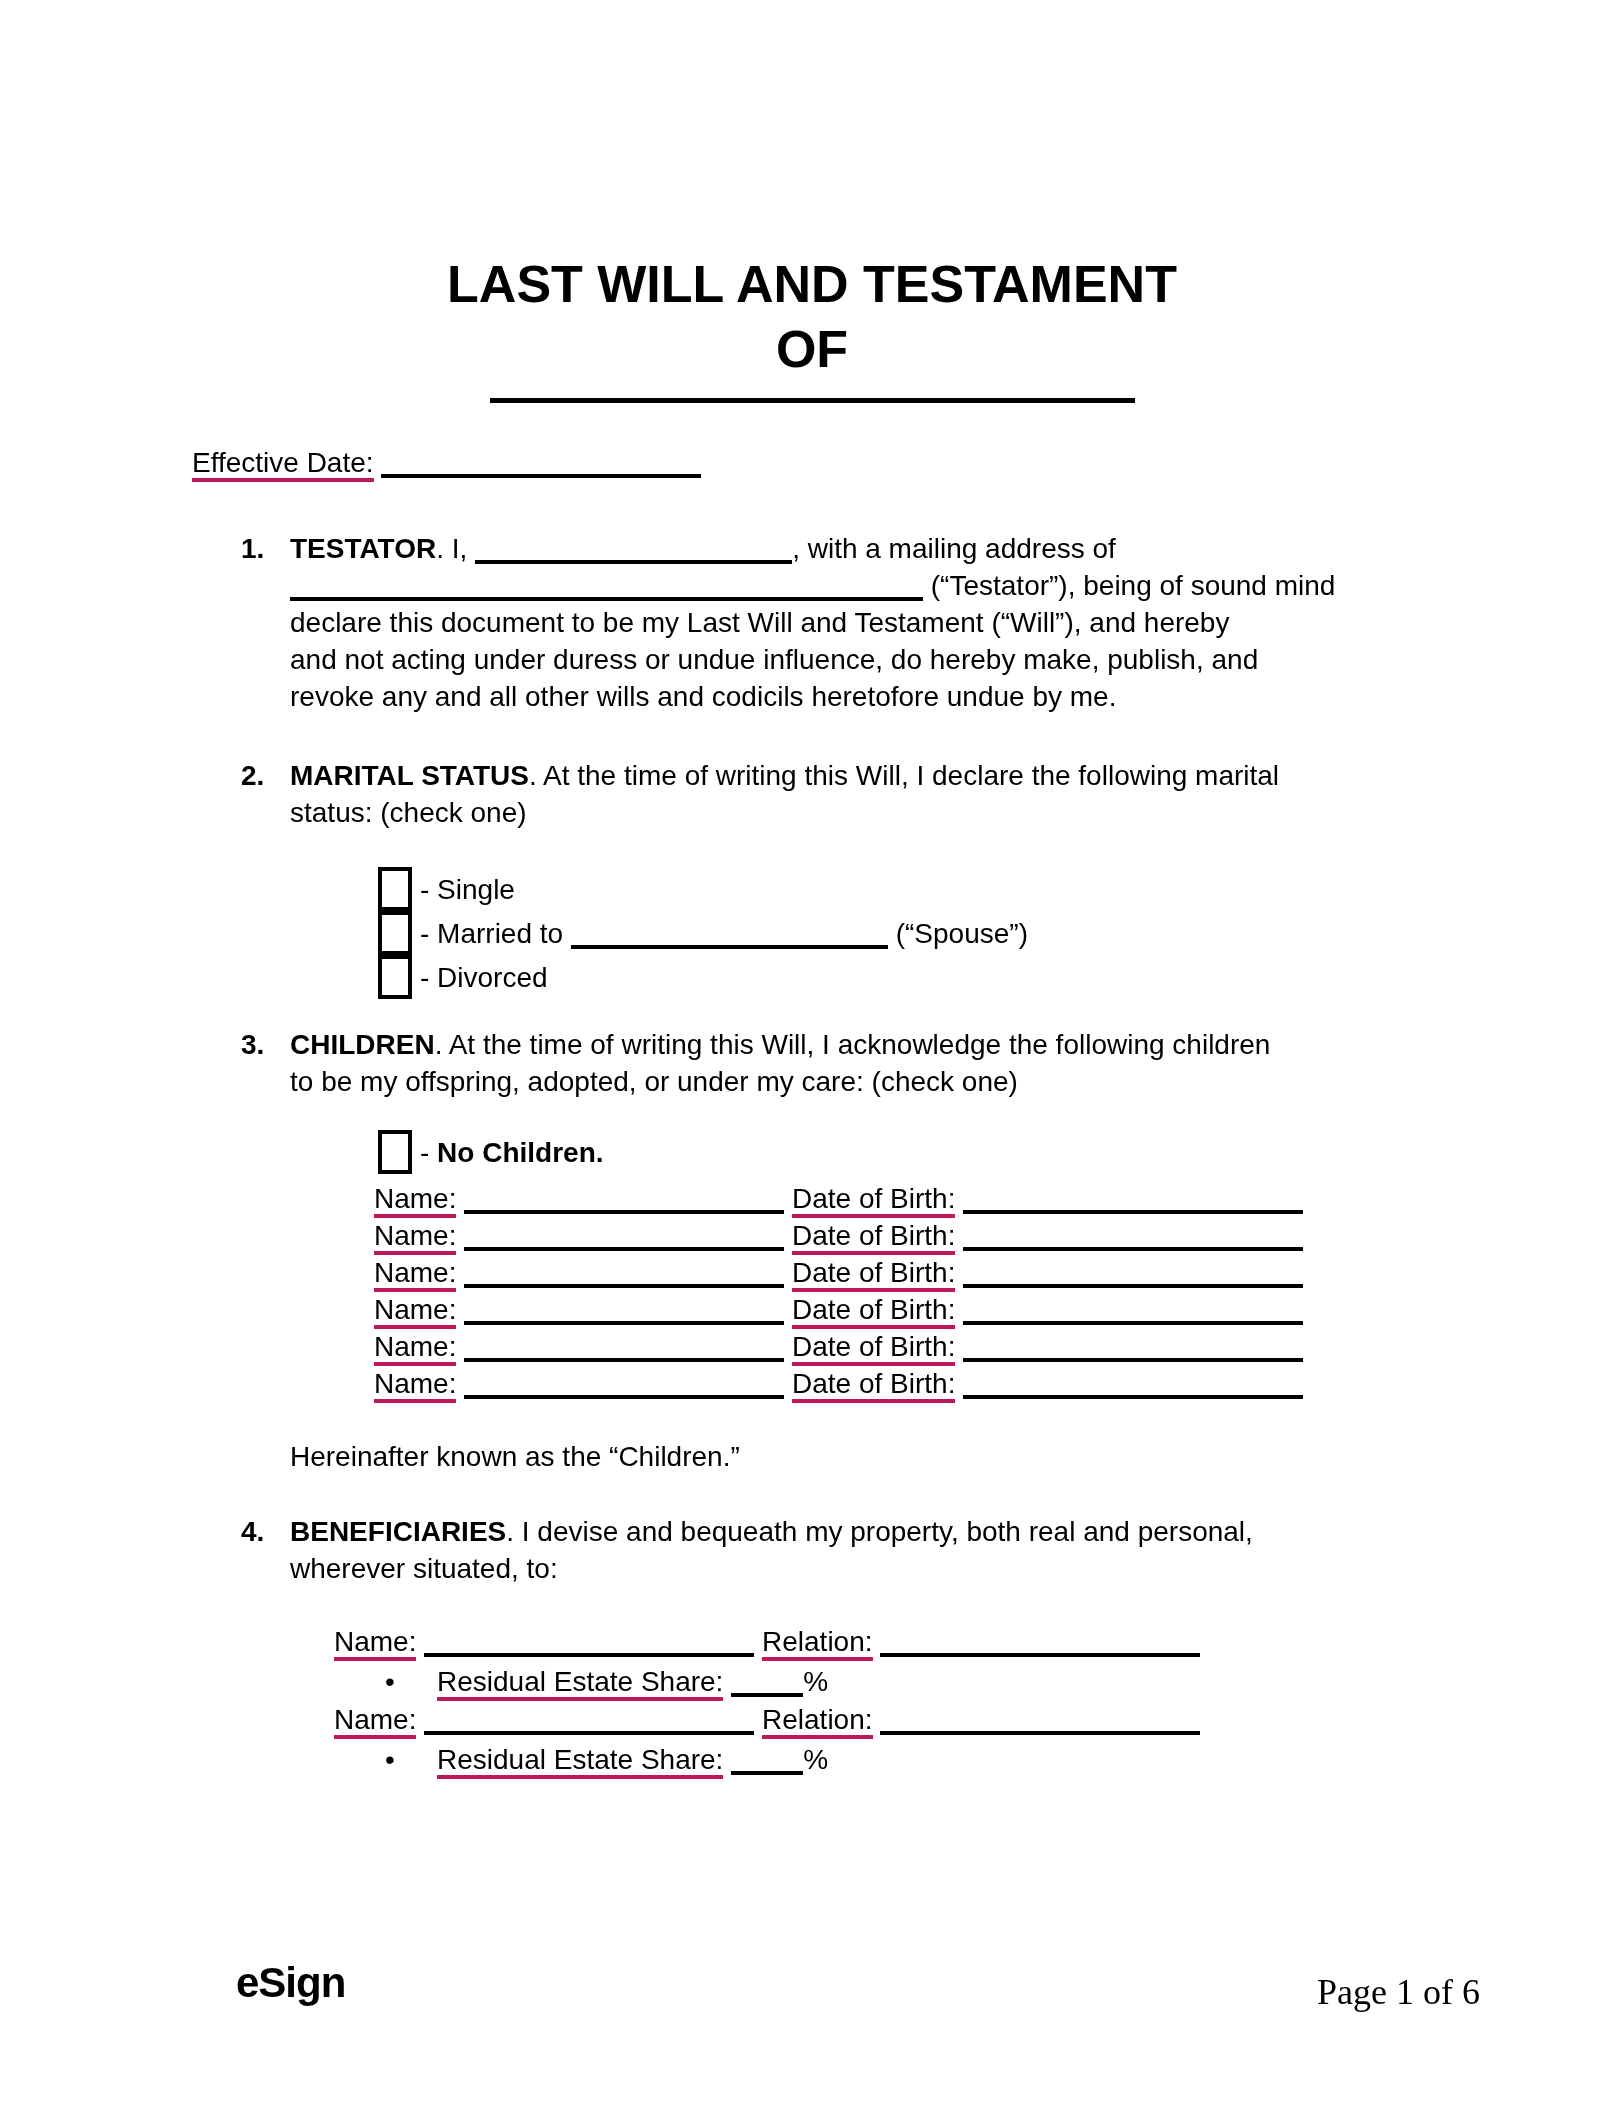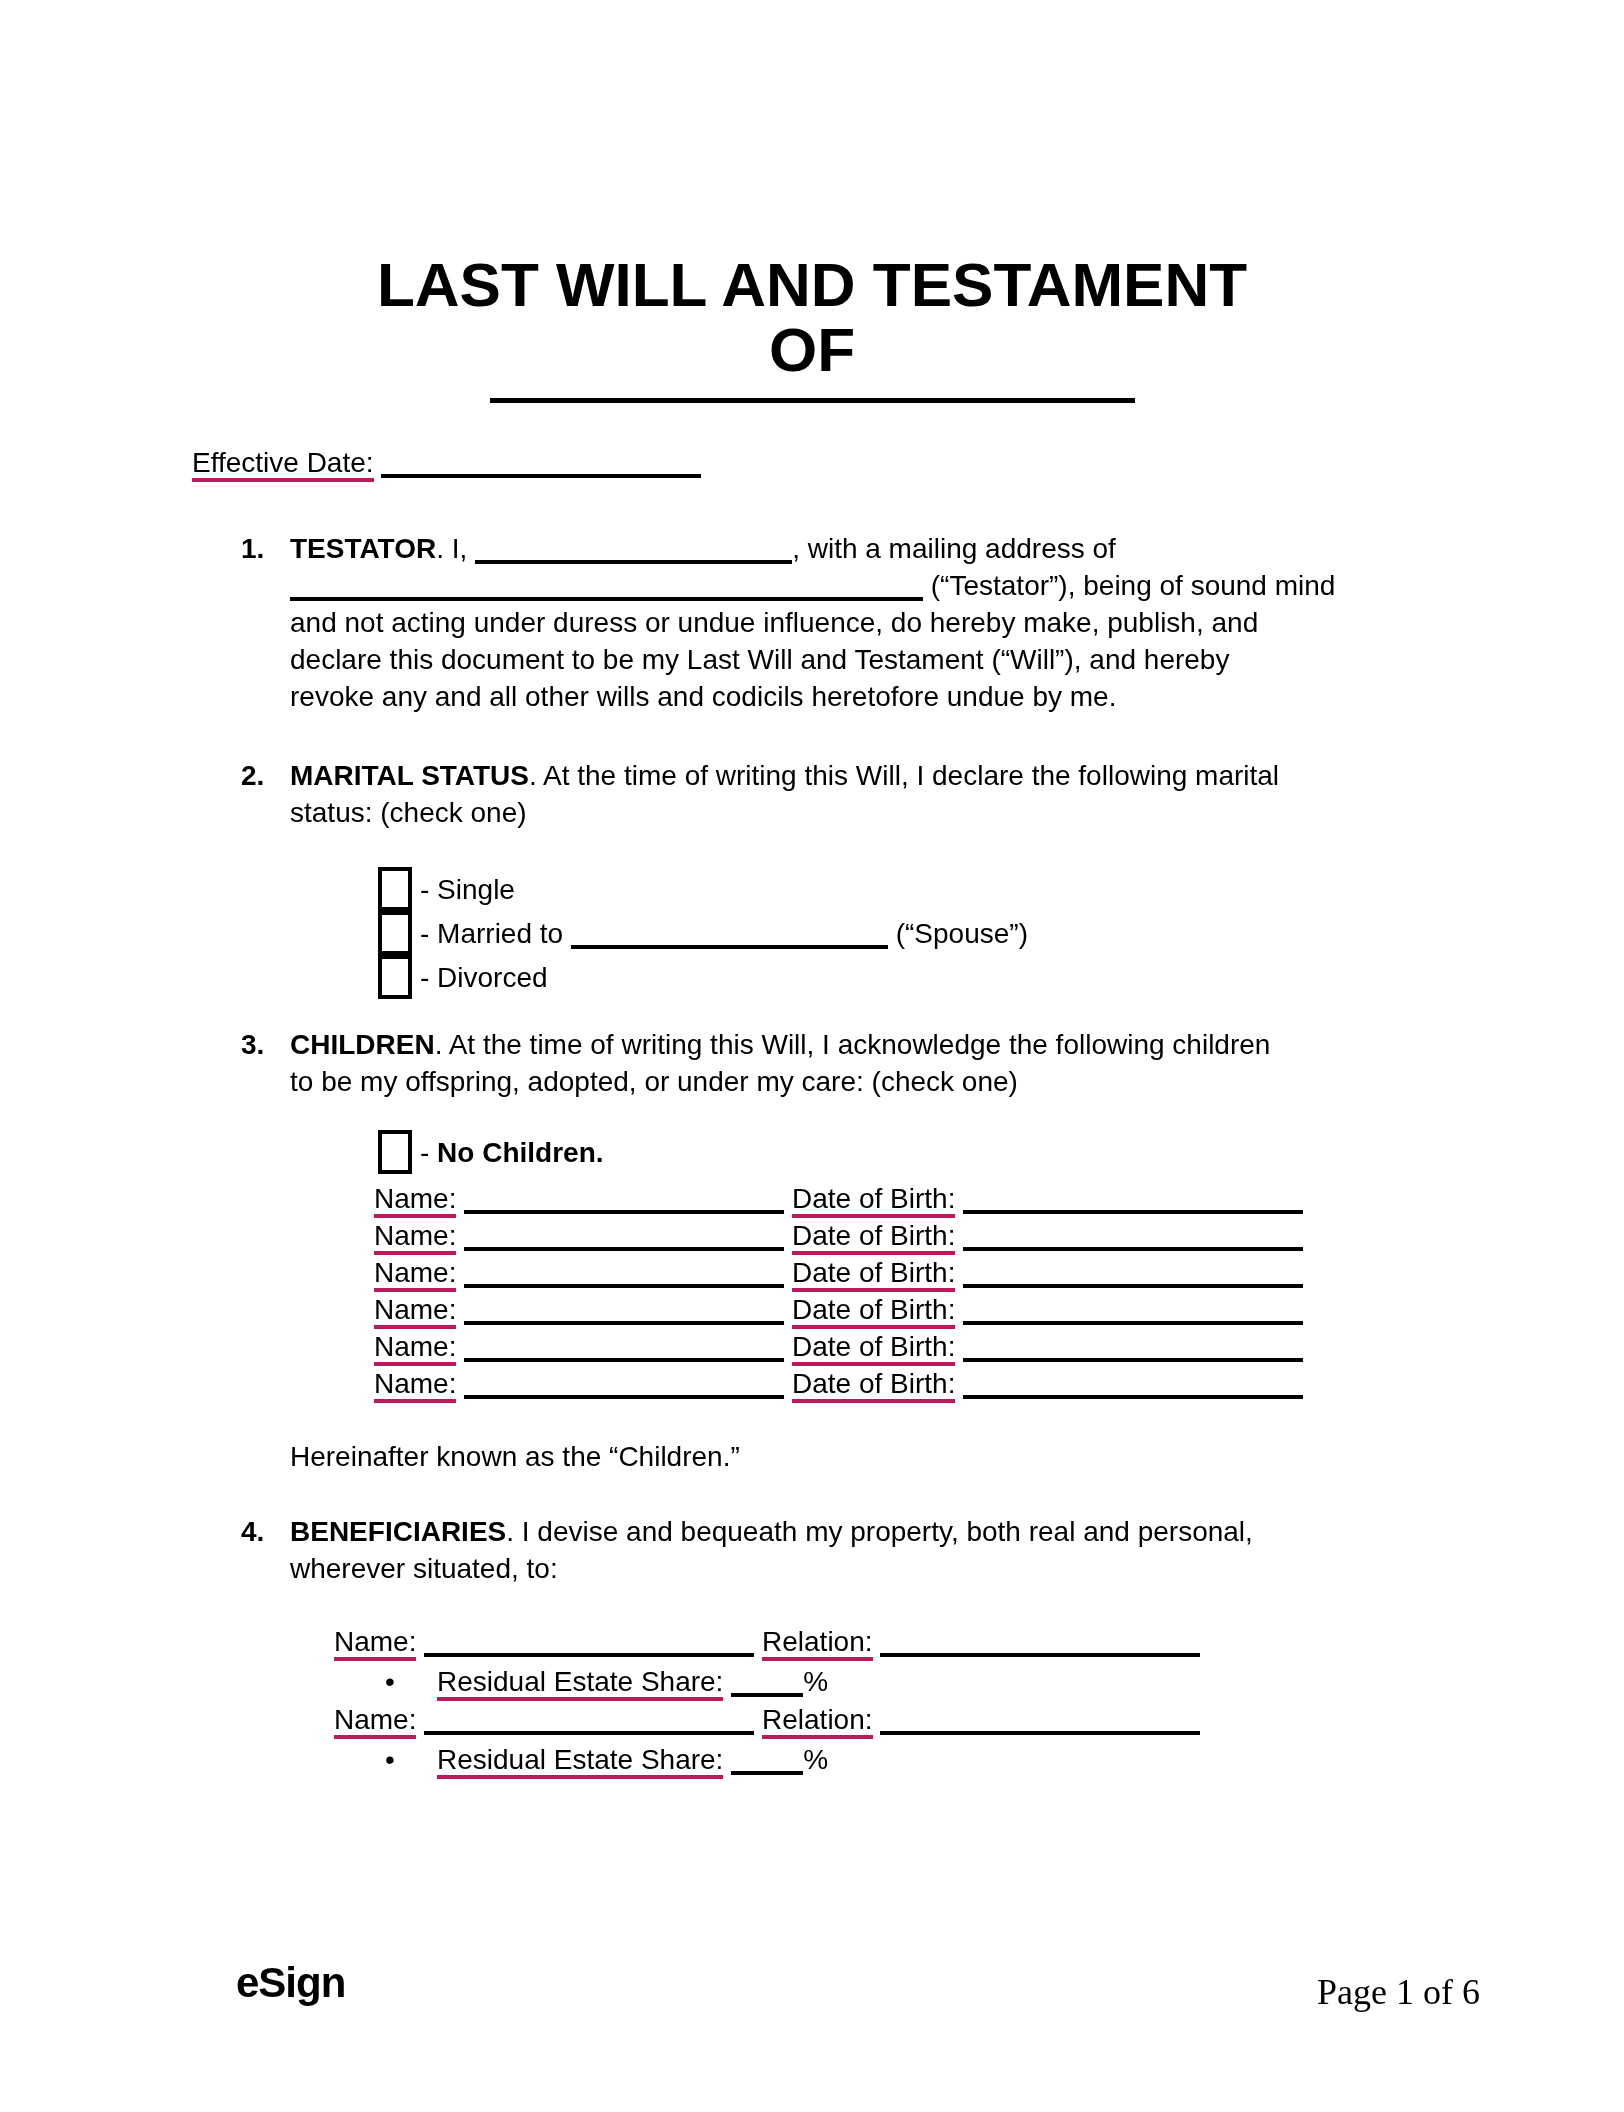--- a/index.html
+++ b/index.html
@@ -7,21 +7,21 @@
     position:relative;
     width:1624px;height:2112px;
     background:#ffffff;color:#000000;
     font-family:"Liberation Sans","DejaVu Sans",sans-serif;
     font-size:28px;line-height:37px;
     box-sizing:border-box;
     padding-top:252px;
     overflow:hidden;
   }
   .b{font-weight:bold;}
-  .title{font-size:62px;line-height:65px;font-weight:bold;text-align:center;letter-spacing:0px;}
+  .title{font-size:52px;line-height:65px;font-weight:bold;text-align:center;letter-spacing:0px;}
   .name-line{margin:16px auto 0 auto;width:645px;height:0;border-bottom:5px solid #000;}
   .effective{margin:41px 0 0 192px;white-space:nowrap;}
   .ul{border-bottom:4px solid #be185d;}
   .blank{display:inline-block;height:26px;border-bottom:4px solid #000;vertical-align:text-bottom;}
   .section{display:flex;margin-left:241px;}
   .num{width:49px;flex-shrink:0;font-weight:bold;}
   .body{flex:1;}
   .line{white-space:nowrap;}
   .sec-testator{margin-top:49px;}
   .sec-marital{margin-top:42px;}
@@ -54,22 +54,22 @@
 
   <div class="name-line"></div>
 
   <div class="effective"><span class="ul">Effective Date:</span> <span class="blank" style="width:320px"></span></div>
 
   <div class="section sec-testator">
     <div class="num">1.</div>
     <div class="body">
       <div class="line"><span class="b">TESTATOR</span><span>. I, </span><span class="blank" style="width: 317px;"></span><span>, with a mailing address of</span></div>
       <div class="line"><span class="blank" style="width: 633px;"></span><span> (“Testator”), being of sound mind</span></div>
+      <div class="line"><span>declare this document to be my Last Will and Testament (“Will”), and hereby</span></div>
       <div class="line"><span>and not acting under duress or undue influence, do hereby make, publish, and</span></div>
-      <div class="line"><span>declare this document to be my Last Will and Testament (“Will”), and hereby</span></div>
       <div class="line"><span>revoke any and all other wills and codicils heretofore undue by me.</span></div>
     </div>
   </div>
 
   <div class="section sec-marital">
     <div class="num">2.</div>
     <div class="body">
       <div class="line"><span class="b">MARITAL STATUS</span><span>. At the time of writing this Will, I declare the following marital</span></div>
       <div class="line"><span>status: (check one)</span></div>
       <div class="opts">

